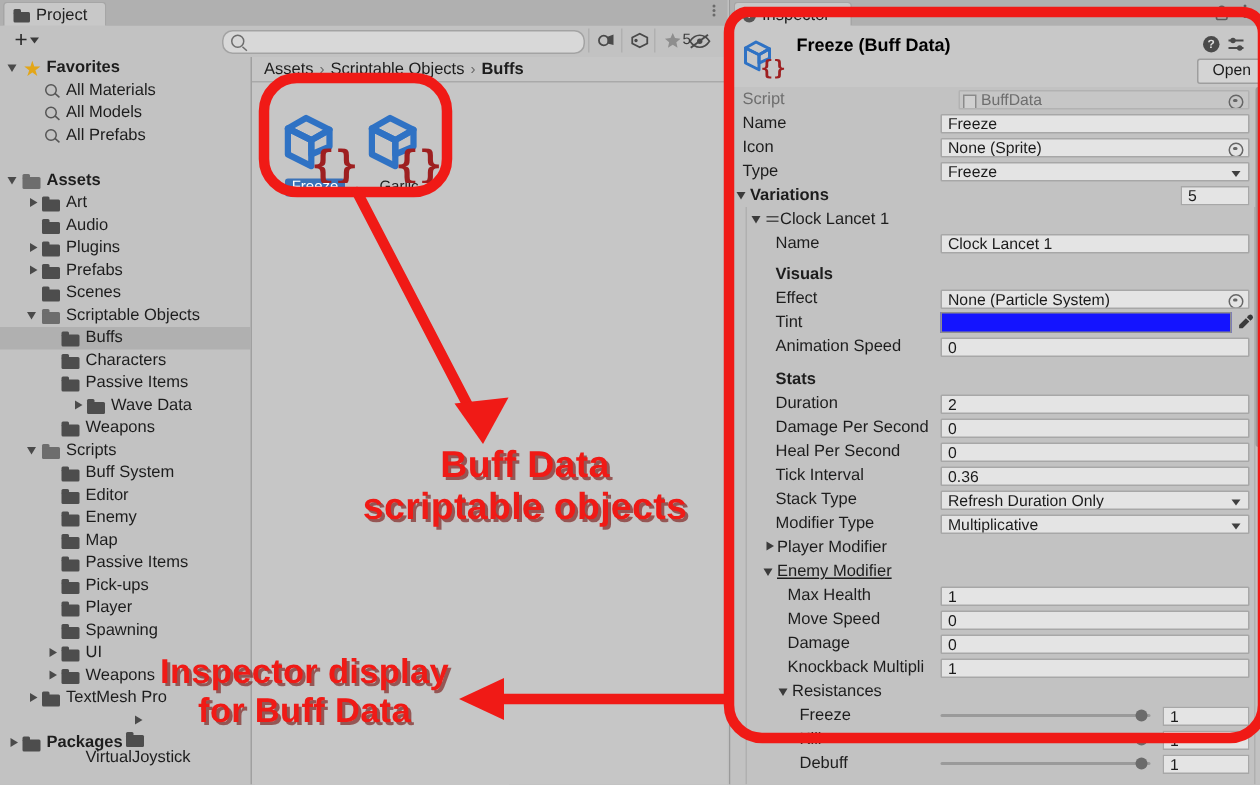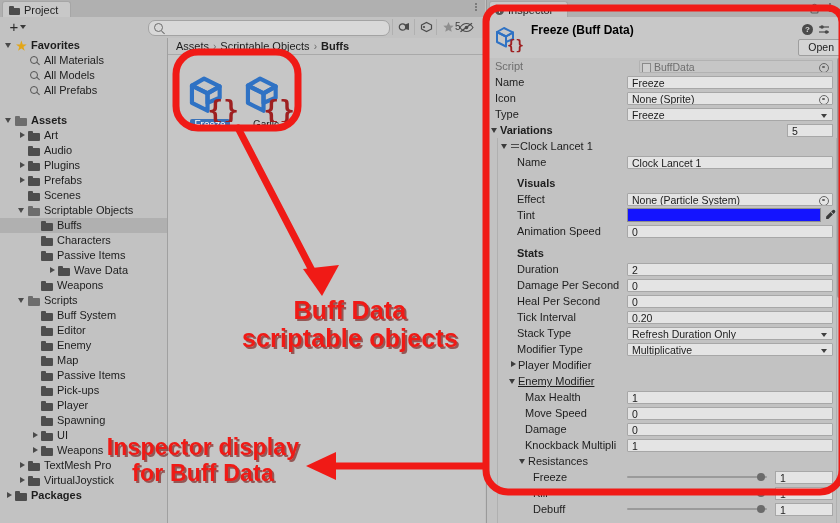--- a/index.html
+++ b/index.html
@@ -314,21 +314,21 @@
         <div class="trow" style="padding-left: 30px;">
           <span class="tw closed"></span>
           <span class="ficon"></span>
           <span>Weapons</span>
         </div>
         <div class="trow" style="padding-left: 17px;">
           <span class="tw closed"></span>
           <span class="ficon"></span>
           <span>TextMesh Pro</span>
         </div>
-        <div class="trow" style="padding-left: 17px;">
+        <div class="trow" style="padding-left: 17px; flex-direction: column;">
           <span class="tw closed"></span>
           <span class="ficon"></span>
           <span>VirtualJoystick</span>
         </div>
         <div class="trow bold" style="padding-left: 4px;">
           <span class="tw closed"></span>
           <span class="ficon"></span>
           <span>Packages</span>
         </div>
       </div>
@@ -458,21 +458,21 @@
         <div class="row" style="position: absolute; left: 0px; right: 0px; top: 219px; padding-left: 30px;">
           <span class="lbl">Damage Per Second</span>
           <div class="fld">0</div>
         </div>
         <div class="row" style="position: absolute; left: 0px; right: 0px; top: 235px; padding-left: 30px;">
           <span class="lbl">Heal Per Second</span>
           <div class="fld">0</div>
         </div>
         <div class="row" style="position: absolute; left: 0px; right: 0px; top: 251px; padding-left: 30px;">
           <span class="lbl">Tick Interval</span>
-          <div class="fld">0.20</div>
+          <div class="fld">0.36</div>
         </div>
         <div class="row" style="position: absolute; left: 0px; right: 0px; top: 267px; padding-left: 30px;">
           <span class="lbl">Stack Type</span>
           <div class="fld dropdown">Refresh Duration Only</div>
         </div>
         <div class="row" style="position: absolute; left: 0px; right: 0px; top: 283px; padding-left: 30px;">
           <span class="lbl">Modifier Type</span>
           <div class="fld dropdown">Multiplicative</div>
         </div>
         <div class="row" style="position: absolute; left: 0px; right: 0px; top: 299px; padding-left: 22px;">

